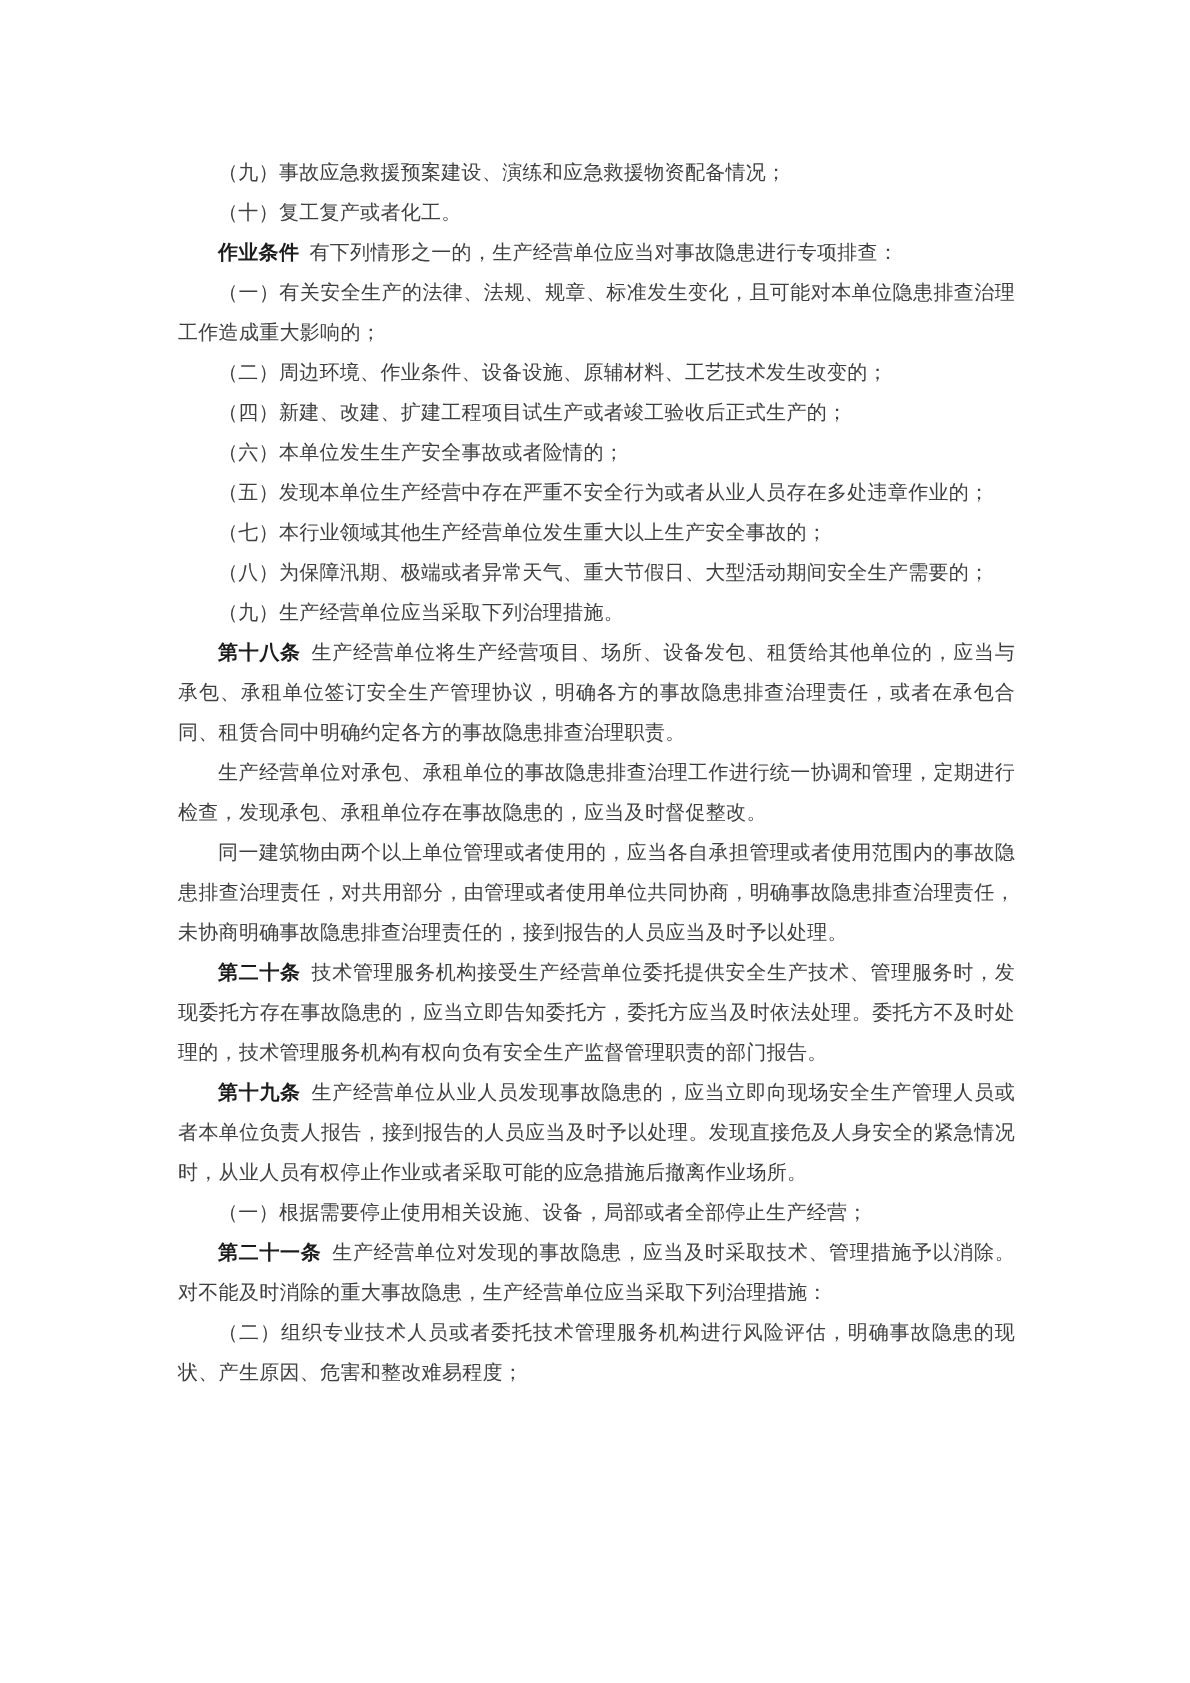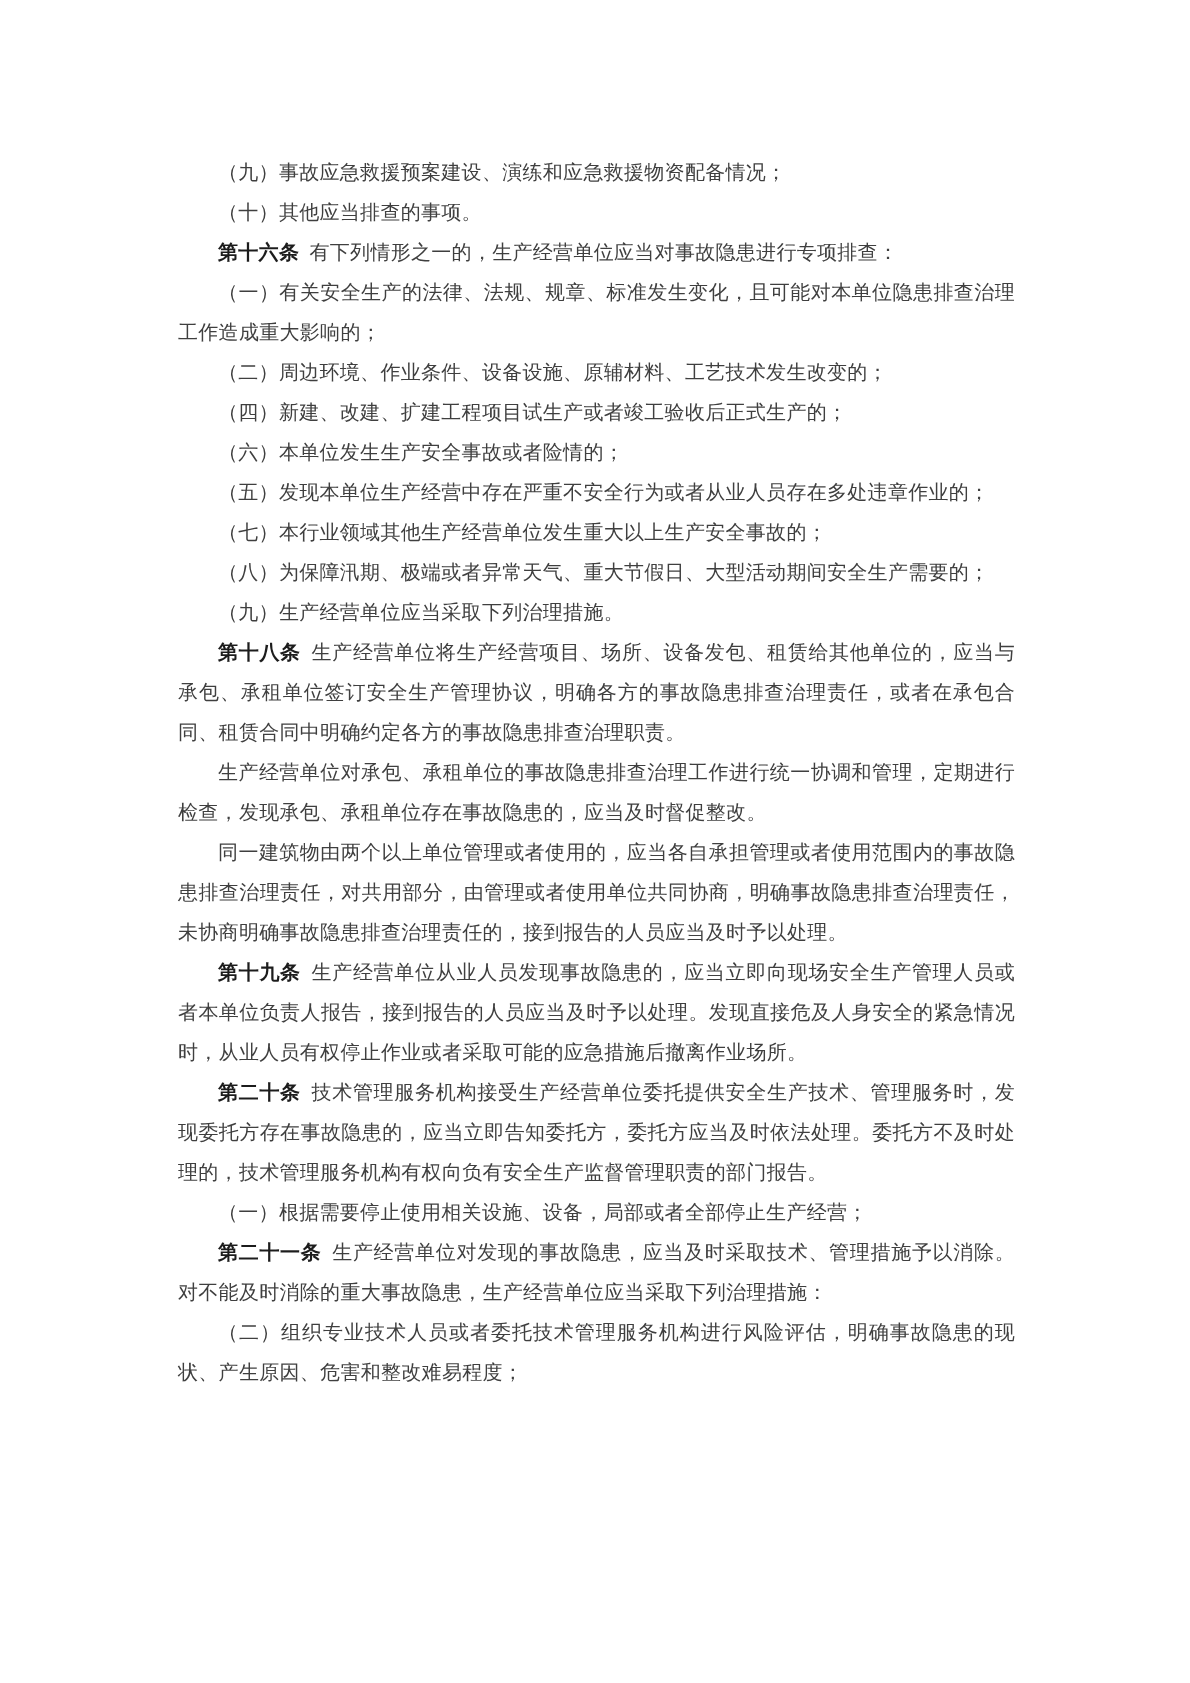--- a/index.html
+++ b/index.html
@@ -37,32 +37,32 @@
     color:var(--bold-color);
     font-weight:700;
   }
 </style>
 </head>
 <body>
 
 <div class="page">
   <div class="doc-body">
       <p>（九）事故应急救援预案建设、演练和应急救援物资配备情况；</p>
-      <p>（十）其他应当排查的事项。</p>
-      <p><b>第十六条</b> 有下列情形之一的，生产经营单位应当对事故隐患进行专项排查：</p>
+      <p>（十）复工复产或者化工。</p>
+      <p><b>作业条件</b> 有下列情形之一的，生产经营单位应当对事故隐患进行专项排查：</p>
       <p>（一）有关安全生产的法律、法规、规章、标准发生变化，且可能对本单位隐患排查治理工作造成重大影响的；</p>
       <p>（二）周边环境、作业条件、设备设施、原辅材料、工艺技术发生改变的；</p>
       <p>（四）新建、改建、扩建工程项目试生产或者竣工验收后正式生产的；</p>
       <p>（六）本单位发生生产安全事故或者险情的；</p>
       <p>（五）发现本单位生产经营中存在严重不安全行为或者从业人员存在多处违章作业的；</p>
       <p>（七）本行业领域其他生产经营单位发生重大以上生产安全事故的；</p>
       <p>（八）为保障汛期、极端或者异常天气、重大节假日、大型活动期间安全生产需要的；</p>
       <p>（九）生产经营单位应当采取下列治理措施。</p>
       <p><b>第十八条</b> 生产经营单位将生产经营项目、场所、设备发包、租赁给其他单位的，应当与承包、承租单位签订安全生产管理协议，明确各方的事故隐患排查治理责任，或者在承包合同、租赁合同中明确约定各方的事故隐患排查治理职责。</p>
       <p>生产经营单位对承包、承租单位的事故隐患排查治理工作进行统一协调和管理，定期进行检查，发现承包、承租单位存在事故隐患的，应当及时督促整改。</p>
       <p>同一建筑物由两个以上单位管理或者使用的，应当各自承担管理或者使用范围内的事故隐患排查治理责任，对共用部分，由管理或者使用单位共同协商，明确事故隐患排查治理责任，未协商明确事故隐患排查治理责任的，接到报告的人员应当及时予以处理。</p>
+      <p><b>第二十条</b> 技术管理服务机构接受生产经营单位委托提供安全生产技术、管理服务时，发现委托方存在事故隐患的，应当立即告知委托方，委托方应当及时依法处理。委托方不及时处理的，技术管理服务机构有权向负有安全生产监督管理职责的部门报告。</p>
       <p><b>第十九条</b> 生产经营单位从业人员发现事故隐患的，应当立即向现场安全生产管理人员或者本单位负责人报告，接到报告的人员应当及时予以处理。发现直接危及人身安全的紧急情况时，从业人员有权停止作业或者采取可能的应急措施后撤离作业场所。</p>
-      <p><b>第二十条</b> 技术管理服务机构接受生产经营单位委托提供安全生产技术、管理服务时，发现委托方存在事故隐患的，应当立即告知委托方，委托方应当及时依法处理。委托方不及时处理的，技术管理服务机构有权向负有安全生产监督管理职责的部门报告。</p>
       <p>（一）根据需要停止使用相关设施、设备，局部或者全部停止生产经营；</p>
       <p><b>第二十一条</b> 生产经营单位对发现的事故隐患，应当及时采取技术、管理措施予以消除。对不能及时消除的重大事故隐患，生产经营单位应当采取下列治理措施：</p>
       <p>（二）组织专业技术人员或者委托技术管理服务机构进行风险评估，明确事故隐患的现状、产生原因、危害和整改难易程度；</p>
     </div>
 </div>
 
 </body></html>

